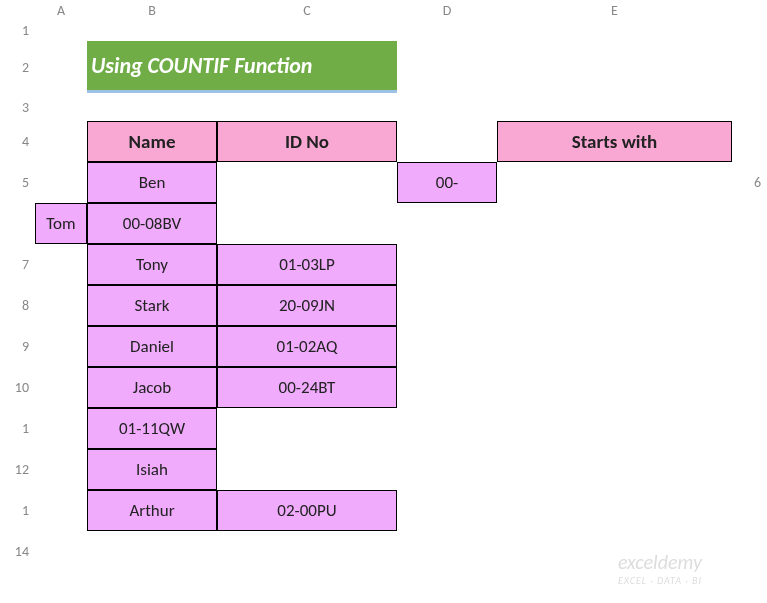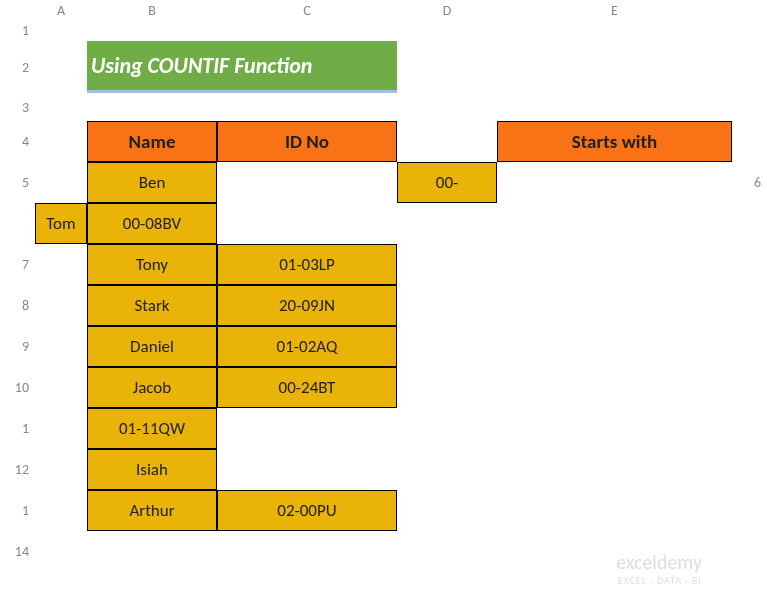--- a/index.html
+++ b/index.html
@@ -43,35 +43,36 @@
       font-weight: bold;
       font-style: italic;
       font-size: 22px;
       display: flex;
       align-items: center;
       justify-content: flex-start;
       padding-left: 4px;
       border-bottom: 3px solid #9CC3E6;
     }
     .th {
-      background: #f97316;
+      background: #f9a8d4;
       font-weight: bold;
       font-size: 19px;
       border: 1.5px solid #000;
     }
     .td {
       border: 1.5px solid #000;
       font-size: 17px;
-      background: #eab308;
+      background: #f0abfc;
     }
     .watermark {
       position: absolute;
       bottom: 16px;
       right: 65px;
       color: #ddd;
+      font-style: italic;
       font-size: 20px;
     }
     .watermark .sub {
       font-size: 10px;
       letter-spacing: 1px;
       display: block;
       text-align: right;
     }
   </style>
 </head>

